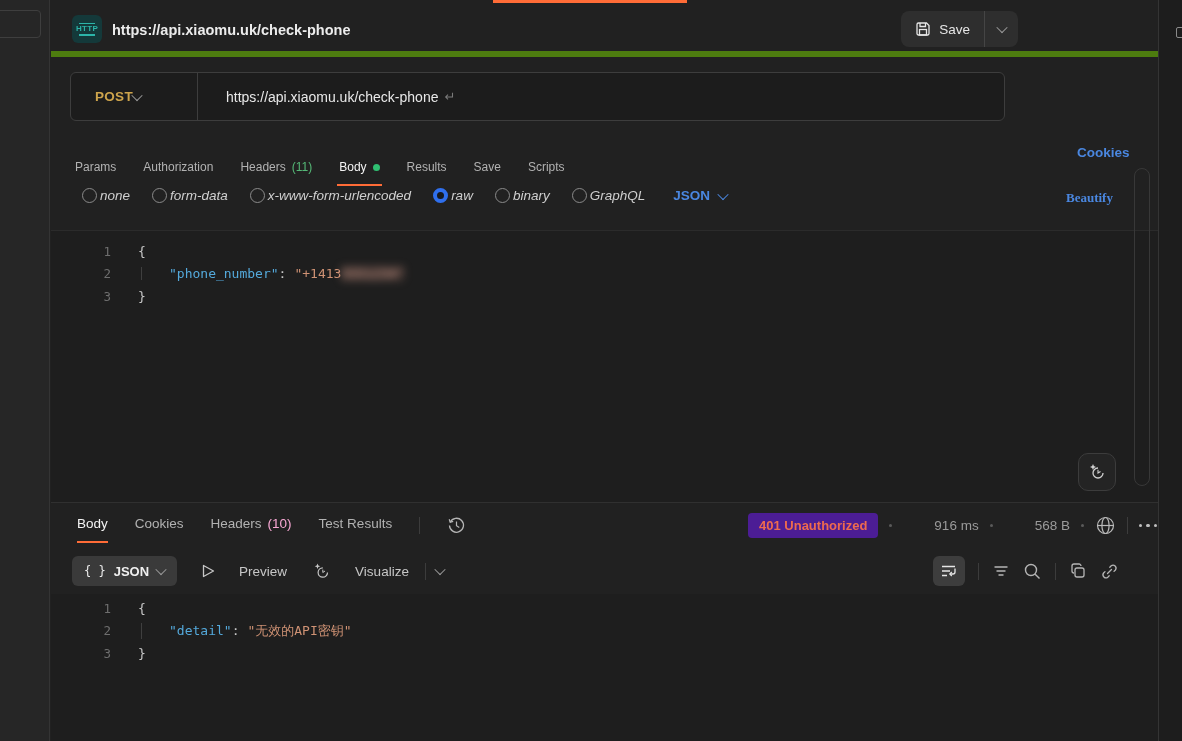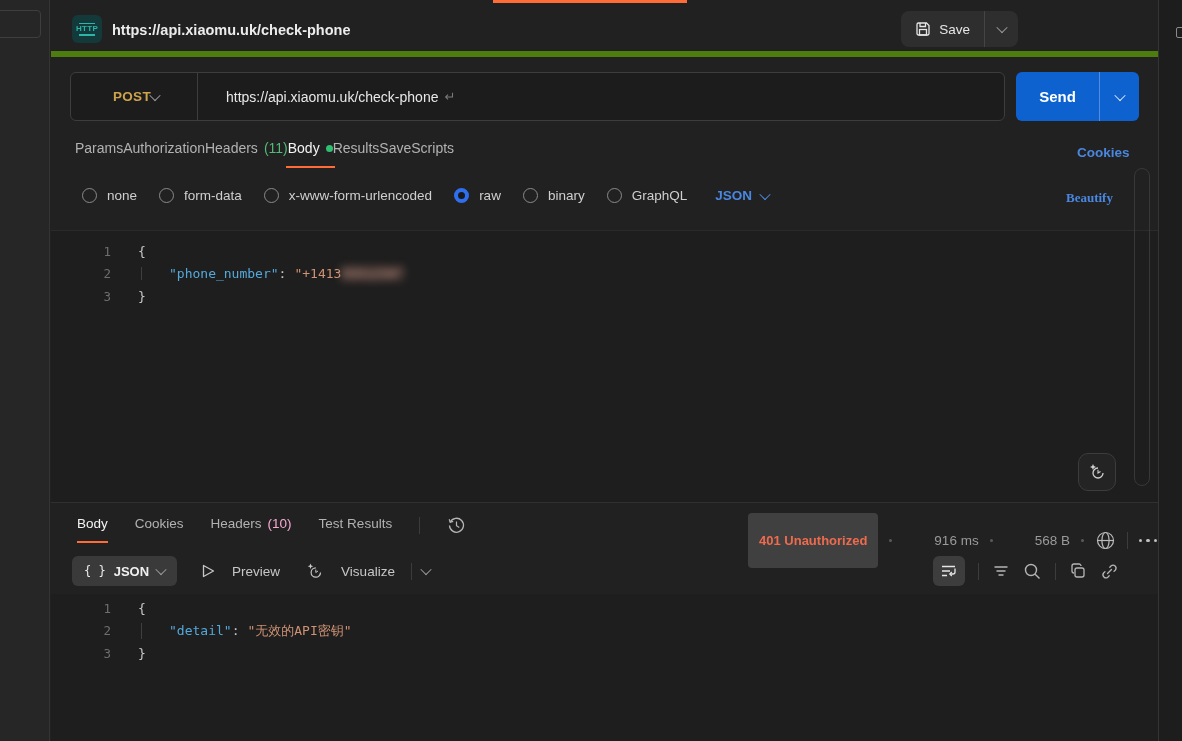--- a/index.html
+++ b/index.html
@@ -24,41 +24,41 @@
   .save-main { display:flex; align-items:center; gap:8px; padding:0 14px; color:#e6e6e6; font-size:13.5px; }
   .save-chev { width:34px; height:36px; display:flex; align-items:center; justify-content:center; border-left:1px solid #454545; }
 
   
   .chev { width:8px; height:8px; border-right:1.6px solid #9a9a9a; border-bottom:1.6px solid #9a9a9a; transform:rotate(45deg) translate(-1px,-1px); display:inline-block; }
   .chev.blue { border-color:#4a87e0; }
   .chev.white { border-color:#dfe3ea; }
 
   
   .req-bar { position:absolute; left:70px; top:72px; width:935px; height:49px; background:#1c1c1c; border:1px solid #3d3d3d; border-radius:6px; display:flex; align-items:center; }
-  .method { width:126px; display:flex; align-items:center; justify-content:center; padding:0 20px 0 24px; cursor:pointer; }
+  .method { width:126px; display:flex; align-items:center; justify-content:flex-start; padding:0 20px 0 24px; cursor:pointer; }
   .method-label { color:#cda44c; font-weight:bold; font-size:13.5px; letter-spacing:.3px; }
   .req-divider { width:1px; height:47px; background:#3d3d3d; }
   .url-text { padding-left:28px; color:#e8e8e8; font-size:14px; }
   .url-hint { color:#7a7a7a; font-size:13px; padding-left:6px; }
   .send-btn { position:absolute; left:1016px; top:72px; width:123px; height:49px; background:#0d62cf; border-radius:6px; display:flex; align-items:center; cursor:pointer; }
   .send-main { width:83px; text-align:center; color:#ffffff; font-weight:bold; font-size:15px; }
   .send-chev { width:40px; height:49px; display:flex; align-items:center; justify-content:center; border-left:1px solid rgba(255,255,255,.28); }
 
   
-  .req-tabs { position:absolute; left:75px; top:140px; display:flex; font-size:14px; color:#b2b2b2; align-items:center; }
+  .req-tabs { position:absolute; left:75px; top:160px; display:flex; gap:27px; font-size:12px; color:#b2b2b2; align-items:center; }
   .req-tab { cursor:pointer; display:flex; align-items:center; gap:6px; position:relative; padding-bottom:4px; }
   .req-tab .cnt { color:#55b977; }
   .req-tab.active { color:#f3f3f3; }
   .req-tab.active::after { content:""; position:absolute; left:-2px; right:-2px; bottom:-8px; height:2px; background:#ff6c37; }
   .green-dot { width:7px; height:7px; border-radius:50%; background:#2fbf71; }
   .cookies-link { position:absolute; left:1077px; top:145px; color:#4a87e0; font-size:13.5px; font-weight:bold; cursor:pointer; }
 
   
   .type-row { position:absolute; left:82px; top:188px; display:flex; align-items:center; gap:22px; font-size:13.5px; color:#cfcfcf; }
-  .radio-item { display:flex; align-items:center; gap:10px; cursor:pointer; }
+  .radio-item { display:flex; align-items:center; gap:3px; cursor:pointer;font-style:italic; }
   .radio { width:15px; height:15px; border-radius:50%; border:1.4px solid #8a8a8a; background:transparent; }
   .radio.sel { border:4.6px solid #2f6fed; background:#17191d; }
   .fmt-select { display:flex; align-items:center; gap:9px; color:#4a87e0; font-weight:bold; cursor:pointer; margin-left:6px; }
   .beautify-link { position:absolute; left:1066px; top:190px; color:#4a87e0; font-size:13px; font-weight:bold; cursor:pointer;font-family:Liberation Serif, serif; }
 
   
   .editor { position:absolute; left:51px; width:1107px; font-family:"DejaVu Sans Mono", monospace; font-size:13px; }
   .editor-req { top:230px; height:272px; border-top:1px solid #2b2b2b; background:#1e1e1e; }
   .editor-res { top:594px; height:147px; background:#1e1e1e; }
   .code-line { display:flex; align-items:center; height:22.5px; }
@@ -79,30 +79,30 @@
   .res-sep { position:absolute; left:51px; top:502px; width:1107px; height:1px; background:#303030; }
   .res-tabs { position:absolute; left:77px; top:516px; display:flex; gap:27px; align-items:center; font-size:13.5px; color:#b2b2b2; }
   .res-tab { cursor:pointer; position:relative; padding-bottom:4px; display:flex; gap:6px; }
   .res-tab .cnt { color:#f9a8d4; }
   .res-tab.active { color:#f3f3f3; }
   .res-tab.active::after { content:""; position:absolute; left:0; right:0; bottom:-8px; height:2px; background:#ff6c37; }
   .vdiv { width:1px; height:17px; background:#3c3c3c; }
   .icon-btn { color:#b5b5b5; display:flex; align-items:center; justify-content:center; cursor:pointer; }
 
   .res-meta { position:absolute; left:748px; top:513px; display:flex; align-items:center; gap:11px; }
-  .status-badge { background:#404040; color:#ee6b4e; font-size:13px; font-weight:bold; border-radius:4px; padding:20px 11px; cursor:pointer; }
+  .status-badge { background:#4c1d95; color:#ee6b4e; font-size:13px; font-weight:bold; border-radius:4px; padding:5px 11px; cursor:pointer; }
   .dot-sep { width:3px; height:3px; border-radius:50%; background:#5a5a5a; }
   .meta-txt { color:#9a9a9a; font-size:13.5px;margin-left:31px; }
 
   
   .res-toolbar { position:absolute; left:72px; top:556px; display:flex; align-items:center; gap:0; }
   .json-pill { height:30px; background:#3a3a3a; border-radius:6px; display:flex; align-items:center; gap:8px; padding:0 12px; cursor:pointer; }
   .json-pill .curly { color:#ececec; font-family:"DejaVu Sans Mono", monospace; font-size:12px; }
   .json-pill .lbl { color:#f0f0f0; font-size:13px; font-weight:bold; }
-  .tool-item { display:flex; align-items:center; gap:17px; color:#c7c7c7; font-size:13.5px; cursor:pointer; }
+  .tool-item { display:flex; align-items:center; gap:24px; color:#c7c7c7; font-size:13.5px; cursor:pointer; }
   .res-toolbar .gap { width:24px; }
   .right-tools { position:absolute; left:933px; top:556px; display:flex; align-items:center; gap:13px; }
   .wrap-active { width:32px; height:30px; background:#3d3d3d; border-radius:6px; }
   .more-dots { display:flex; gap:4px; }
   .more-dots i { width:3.5px; height:3.5px; border-radius:50%; background:#c0c0c0; }
 
   svg { display:block; }
 </style>
 </head>
 <body>
@@ -143,26 +143,20 @@
   </div>
 
   <div class="req-bar">
     <div class="method">
       <span class="method-label">POST</span>
       <span class="chev"></span>
     </div>
     <div class="req-divider"></div>
     <div class="url-text">https://api.xiaomu.uk/check-phone</div>
     <div class="url-hint">↵</div>
-  </div>
-  <div class="send-btn">
-    <div class="send-main">Send</div>
-    <div class="send-chev">
-        <span class="chev white"></span>
-      </div>
   </div>
 
   <div class="req-tabs">
     <div class="req-tab">
         <span>Params</span>
       </div>
     <div class="req-tab">
         <span>Authorization</span>
       </div>
     <div class="req-tab">

